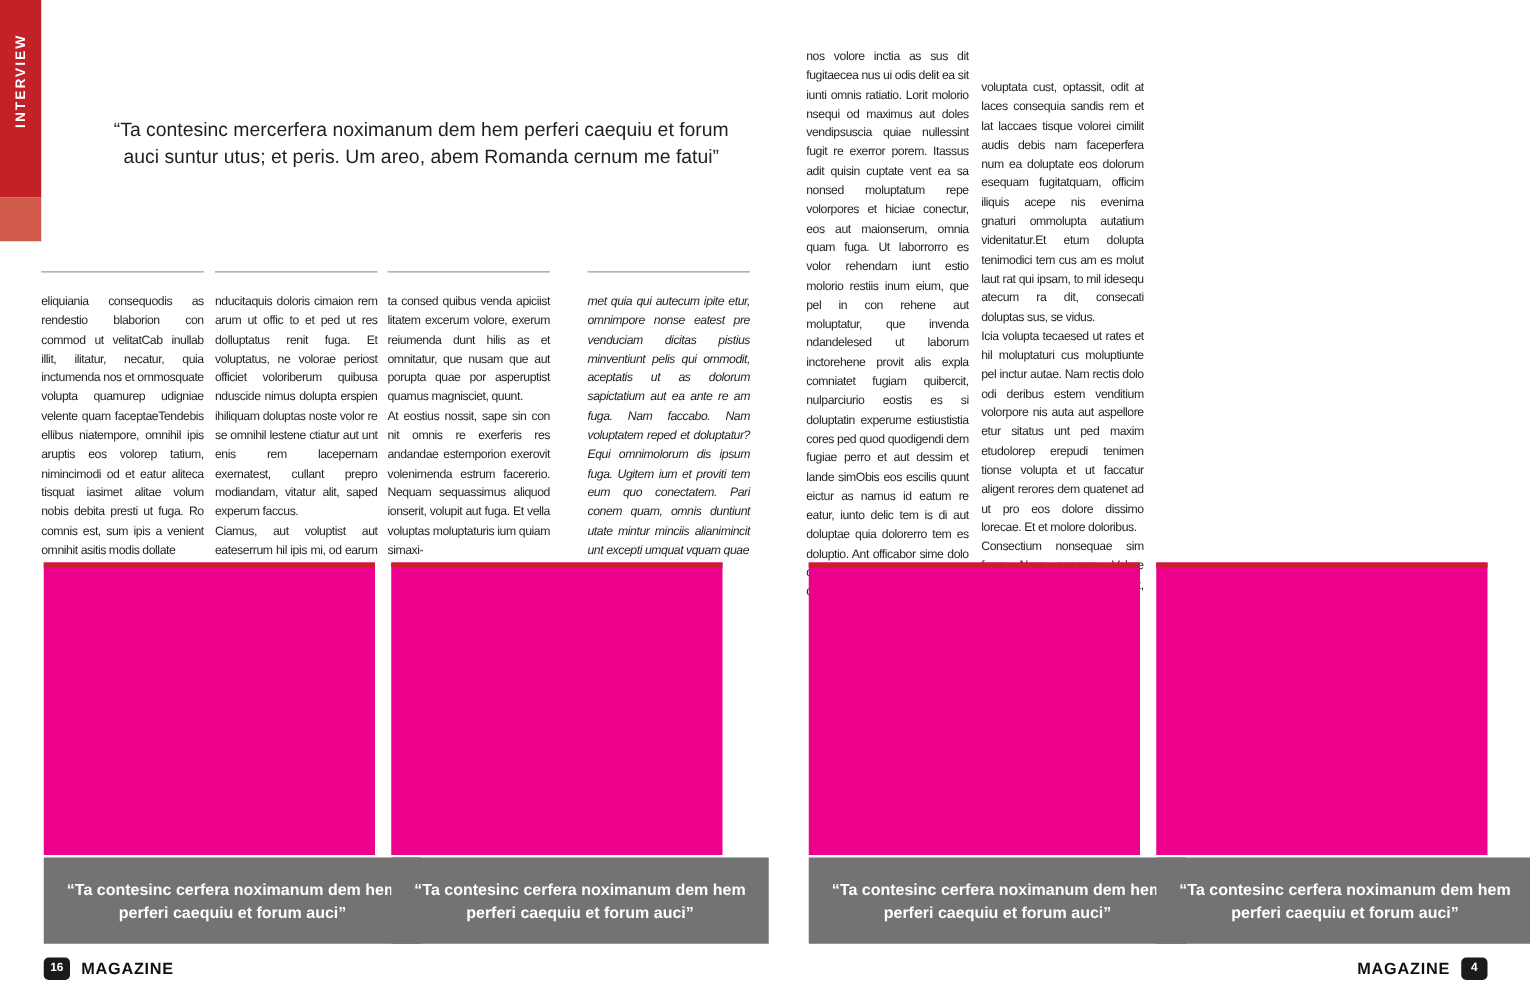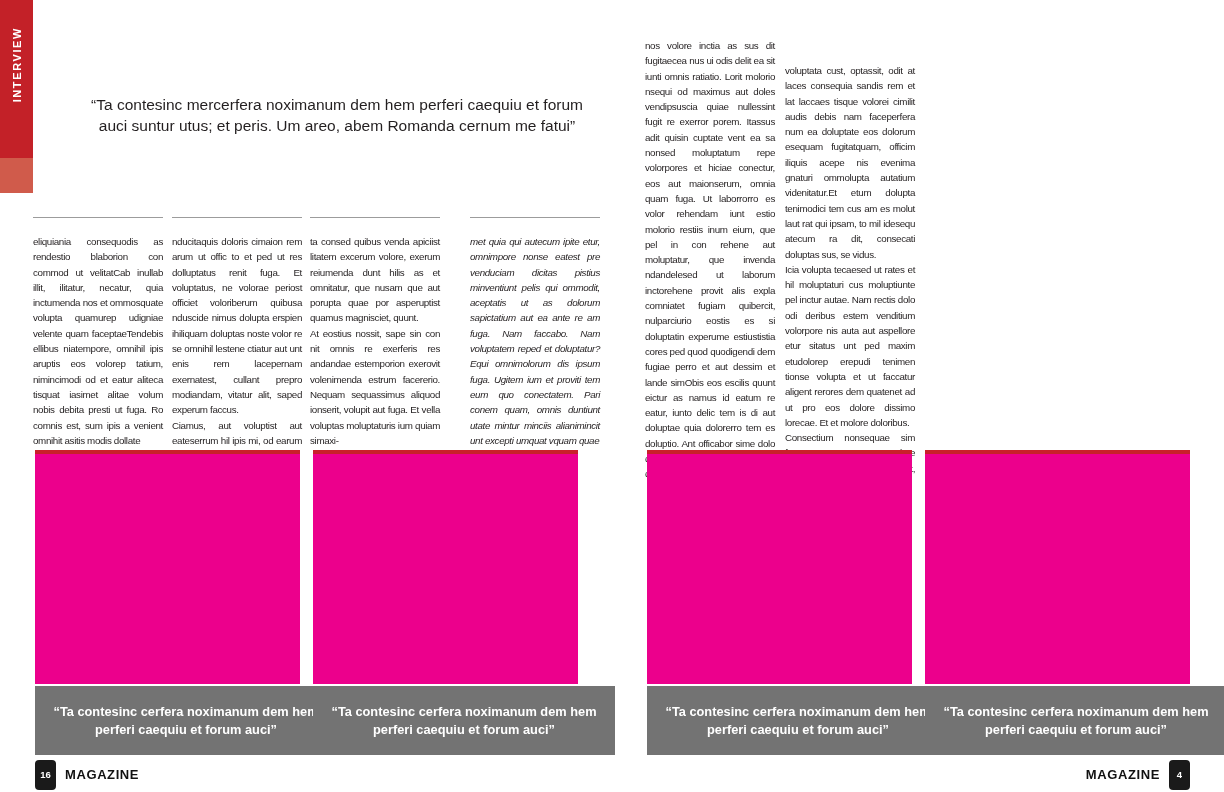--- a/index.html
+++ b/index.html
@@ -74,21 +74,21 @@
   .cap4 { left: 925px; }
 
   
   .footer {
     position: absolute; top: 765px; height: 19px;
     display: flex; align-items: center; gap: 9px;
   }
   .footer-left { left: 35px; }
   .footer-right { right: 34px; }
   .page-badge {
-    width: 21px; height: 30px; background: #1a1a1a; border-radius: 4px;
+    width: 21px; height: 18px; background: #1a1a1a; border-radius: 4px;
     color: #ffffff; font-size: 9.5px; font-weight: bold;
     display: flex; align-items: center; justify-content: center;
   }
   .footer-label { font-size: 13px; font-weight: bold; color: #111111; letter-spacing: 0.6px; }
 </style>
 </head>
 <body>
 
 <div class="spread">
 

